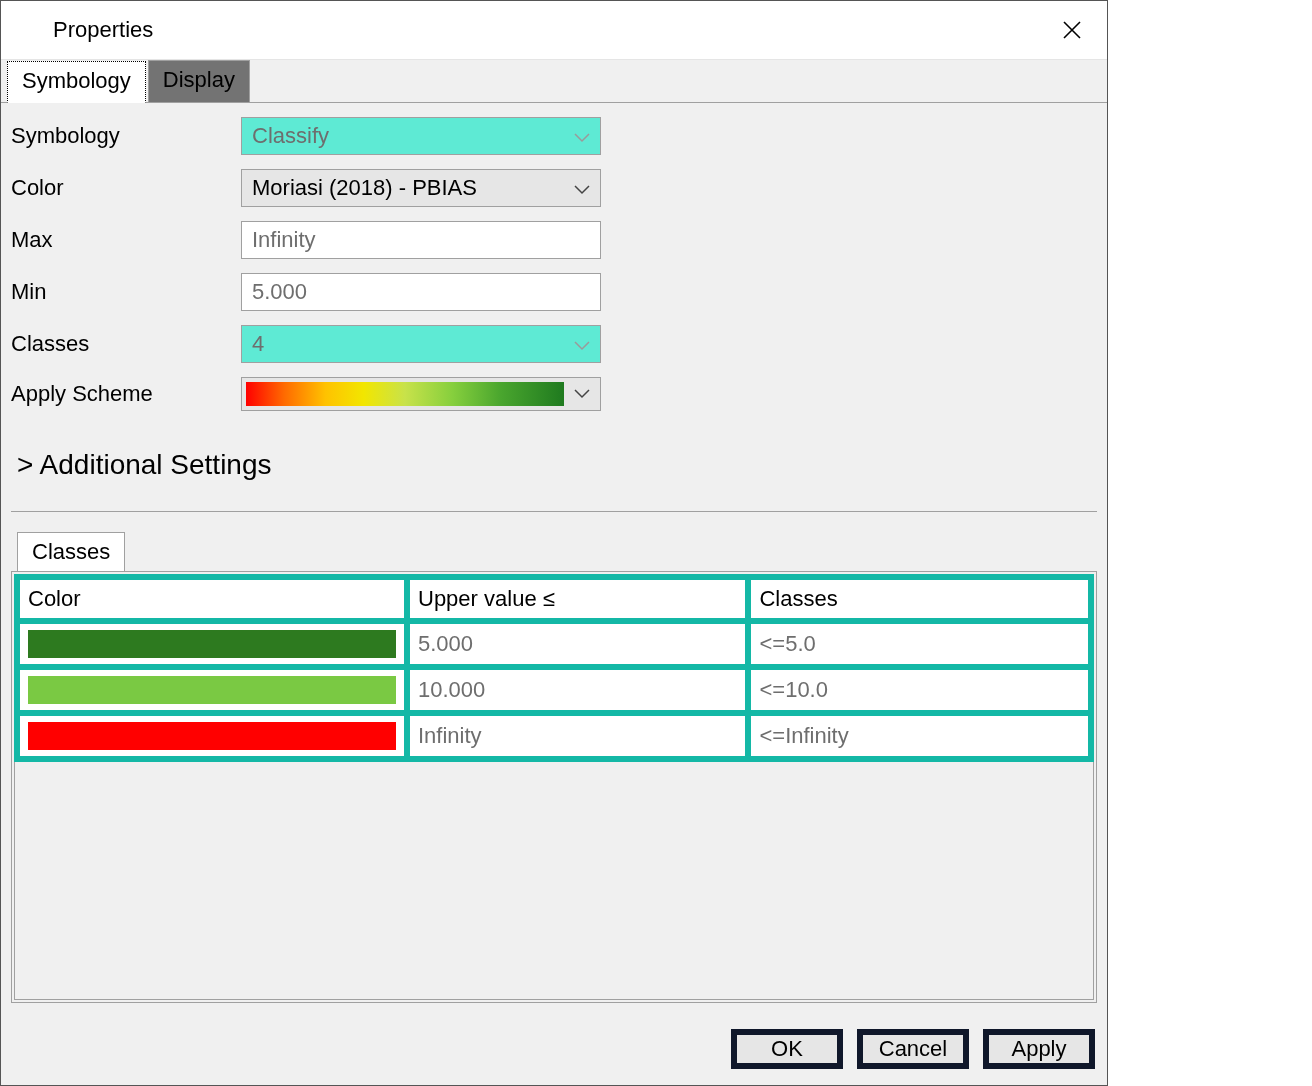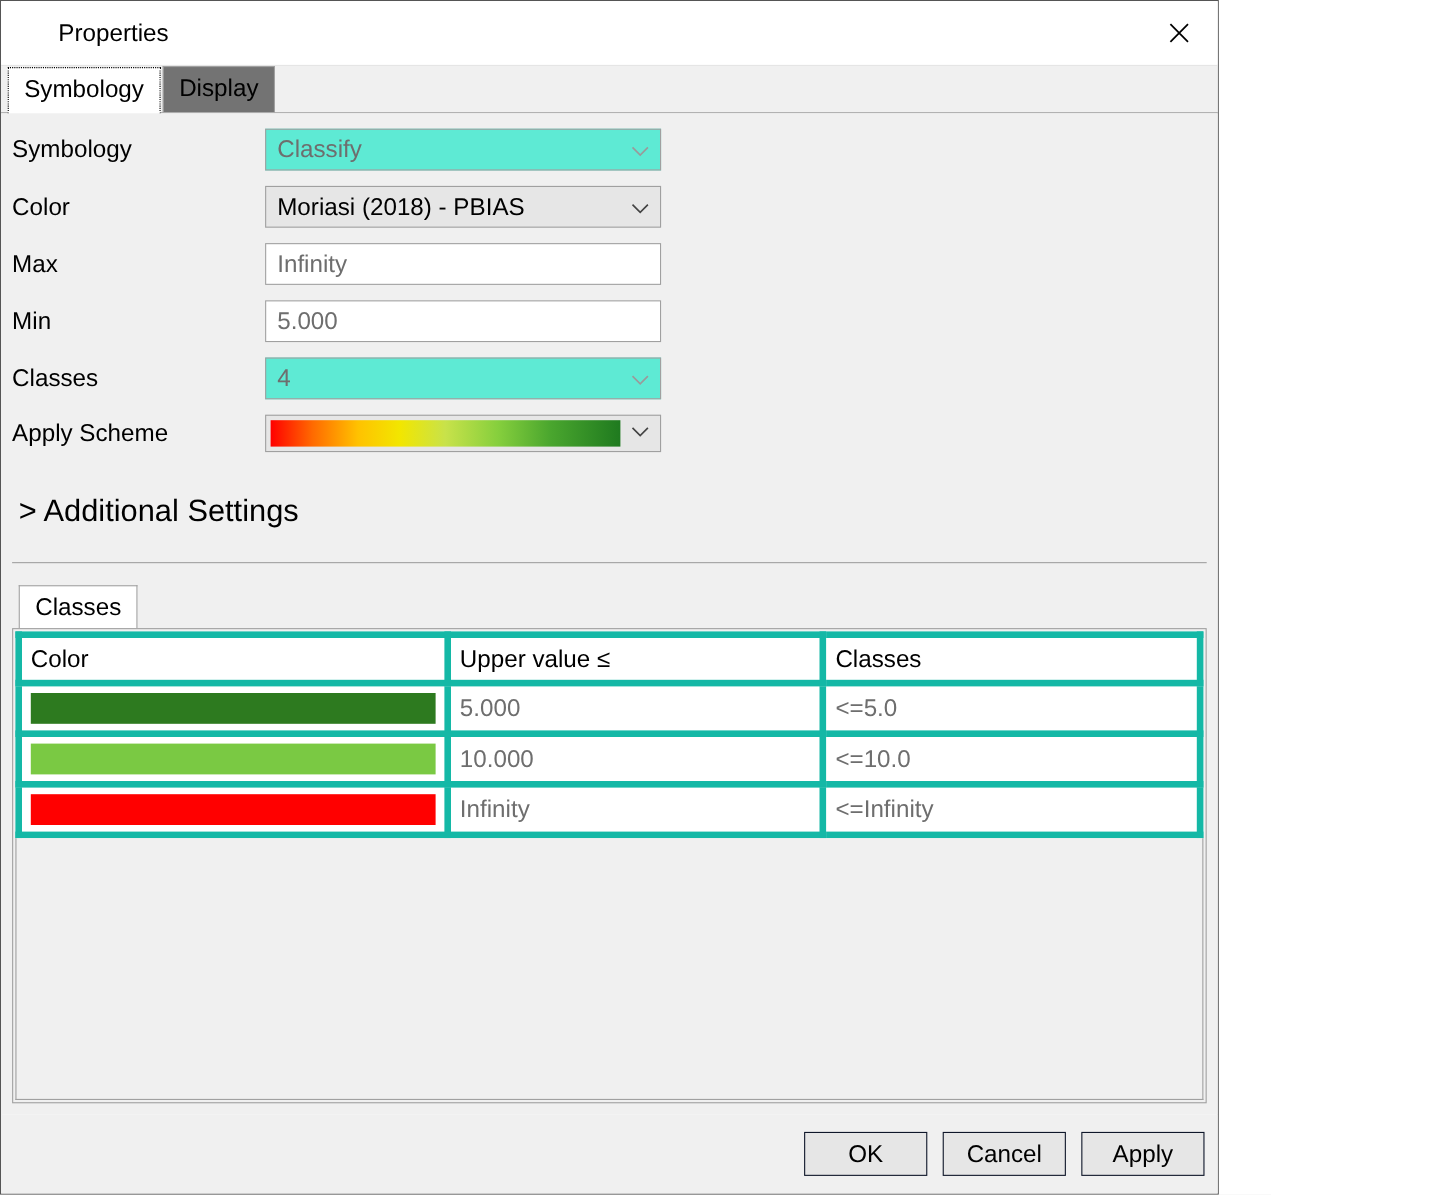--- a/index.html
+++ b/index.html
@@ -150,21 +150,21 @@
 .swatch { width: 368px; height: 28px; display: block; }
 
 .footer {
   display: flex; justify-content: flex-end;
   gap: 14px;
   padding: 16px 12px 16px 12px;
   background: #f0f0f0;
 }
 .btn {
   min-width: 112px; height: 40px;
-  border: 1px solid #0f172a;
+  border: 6px solid #0f172a;
   background: #e6e6e6;
   font-size: 22px;
   display: flex; align-items: center; justify-content: center;
   cursor: pointer;
 }
 .chev-svg { width: 16px; height: 10px; }
 </style>
 </head>
 <body>
 

